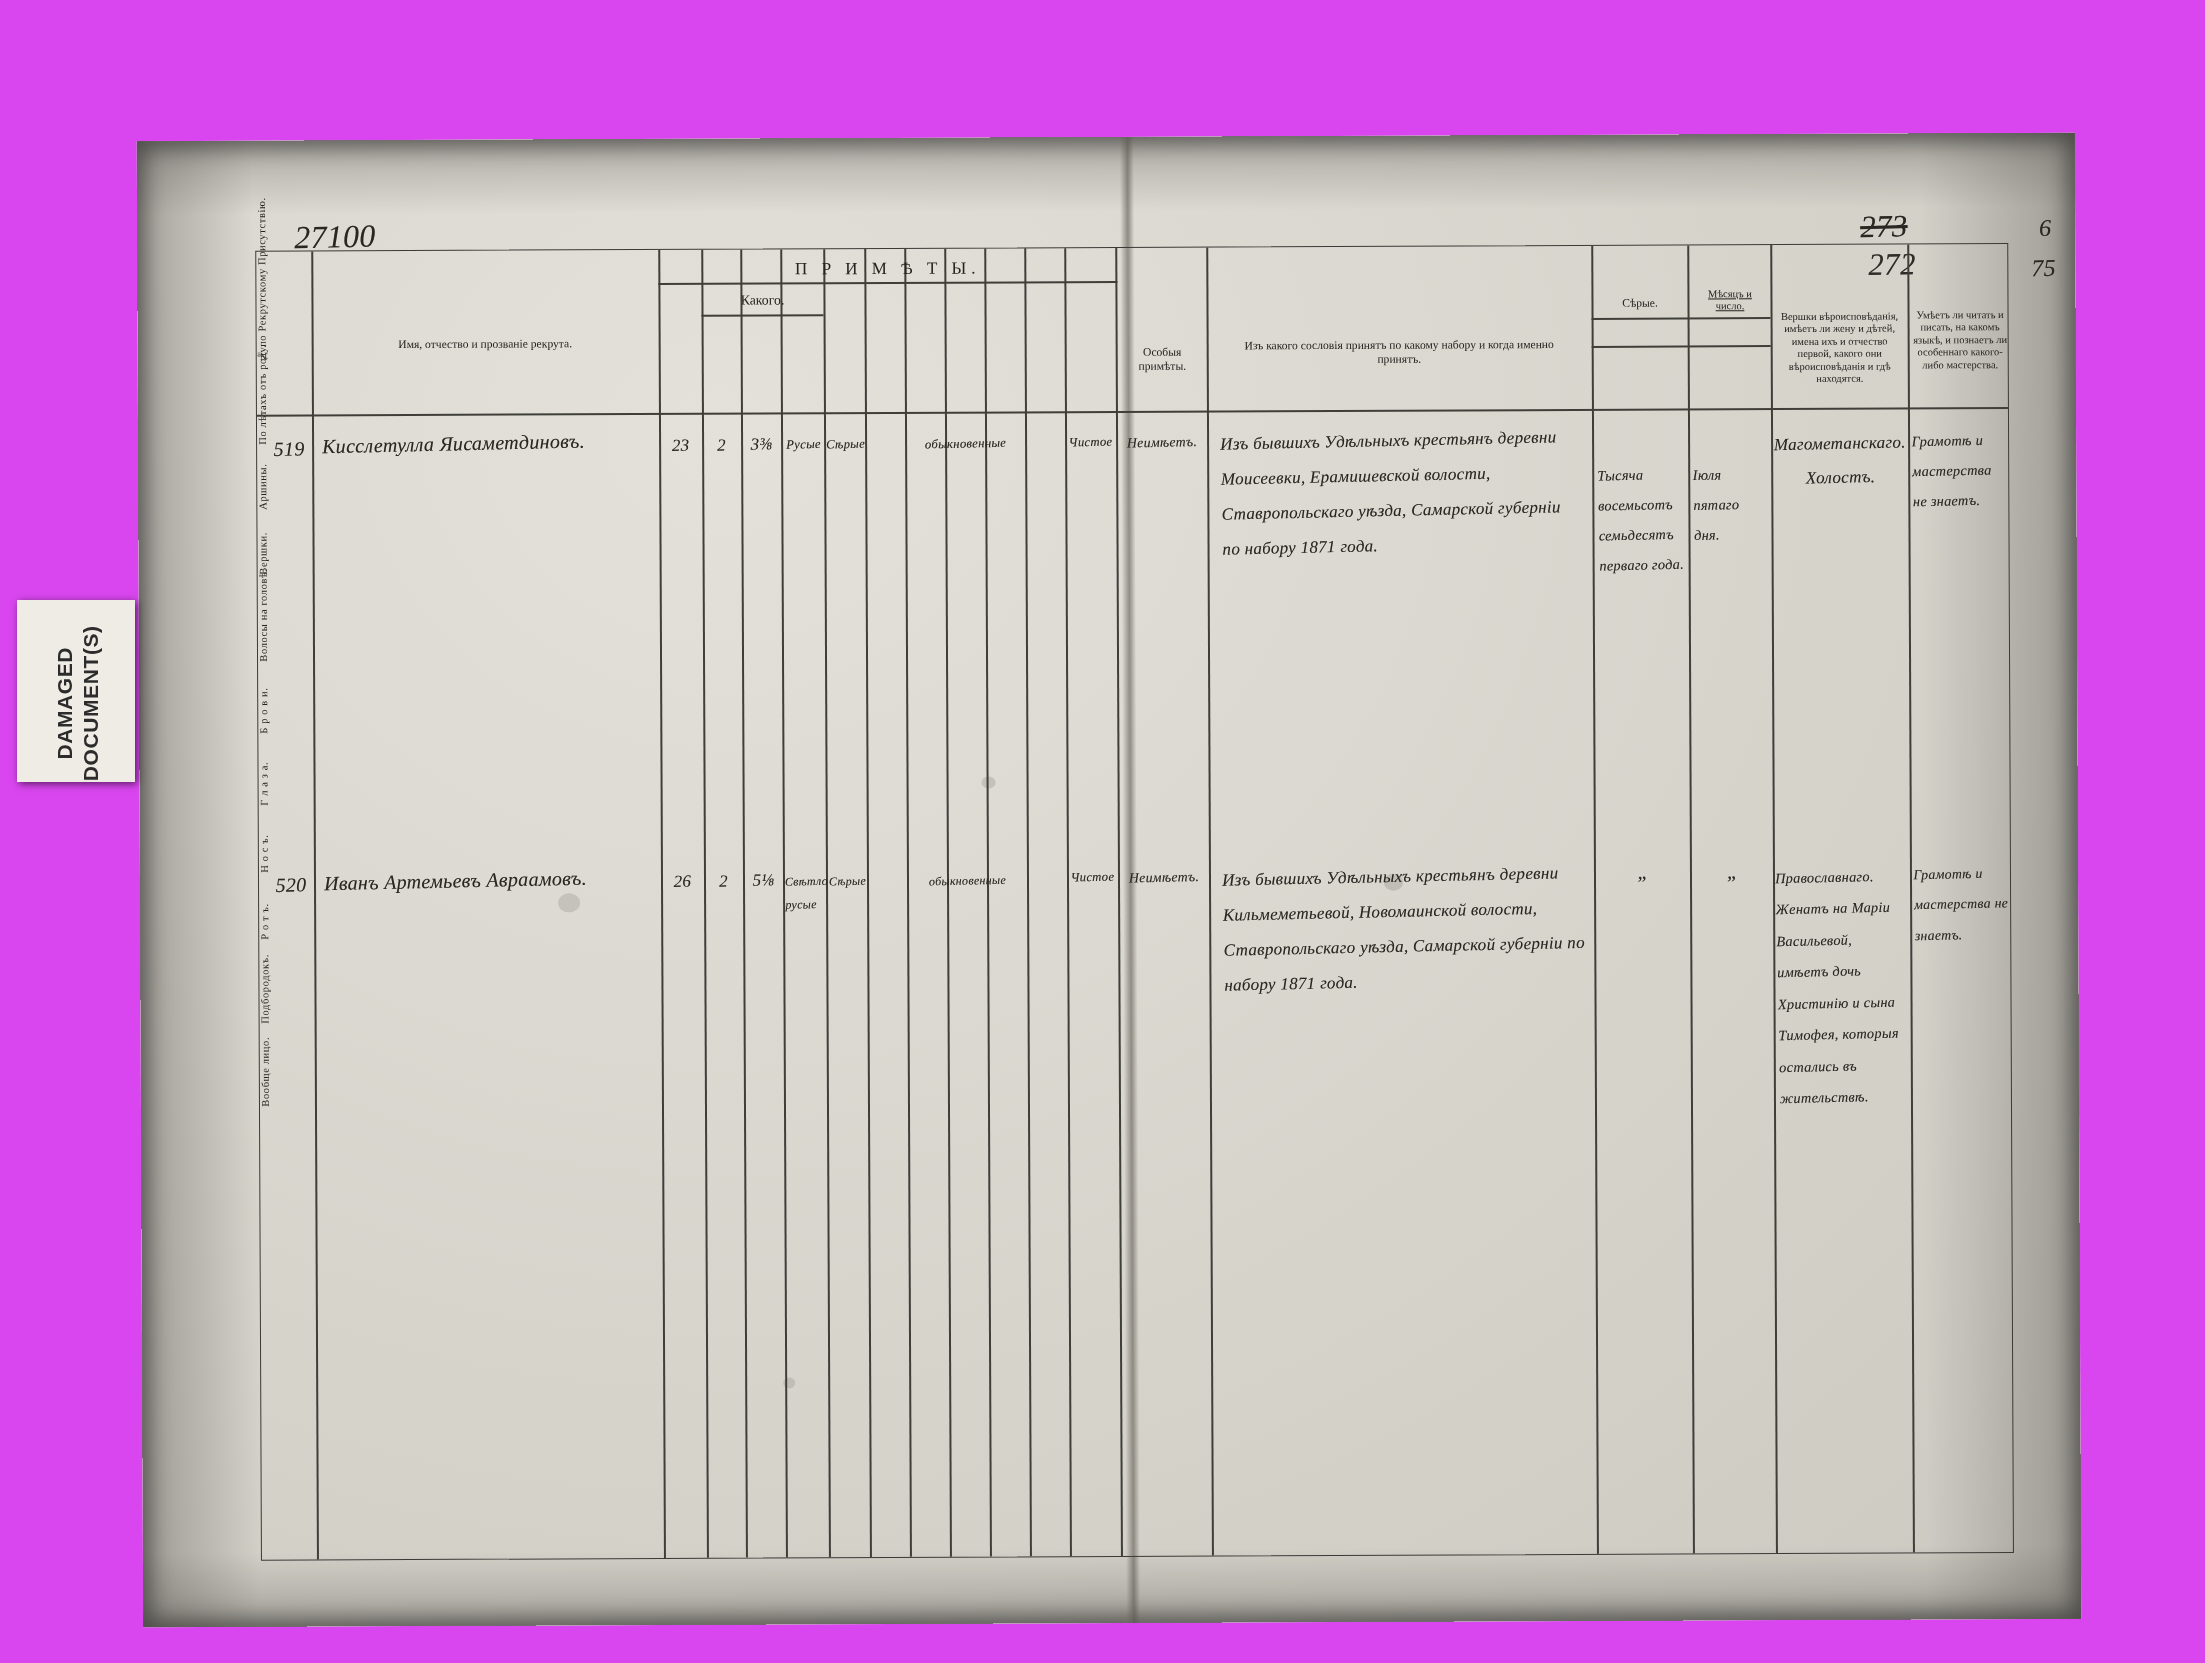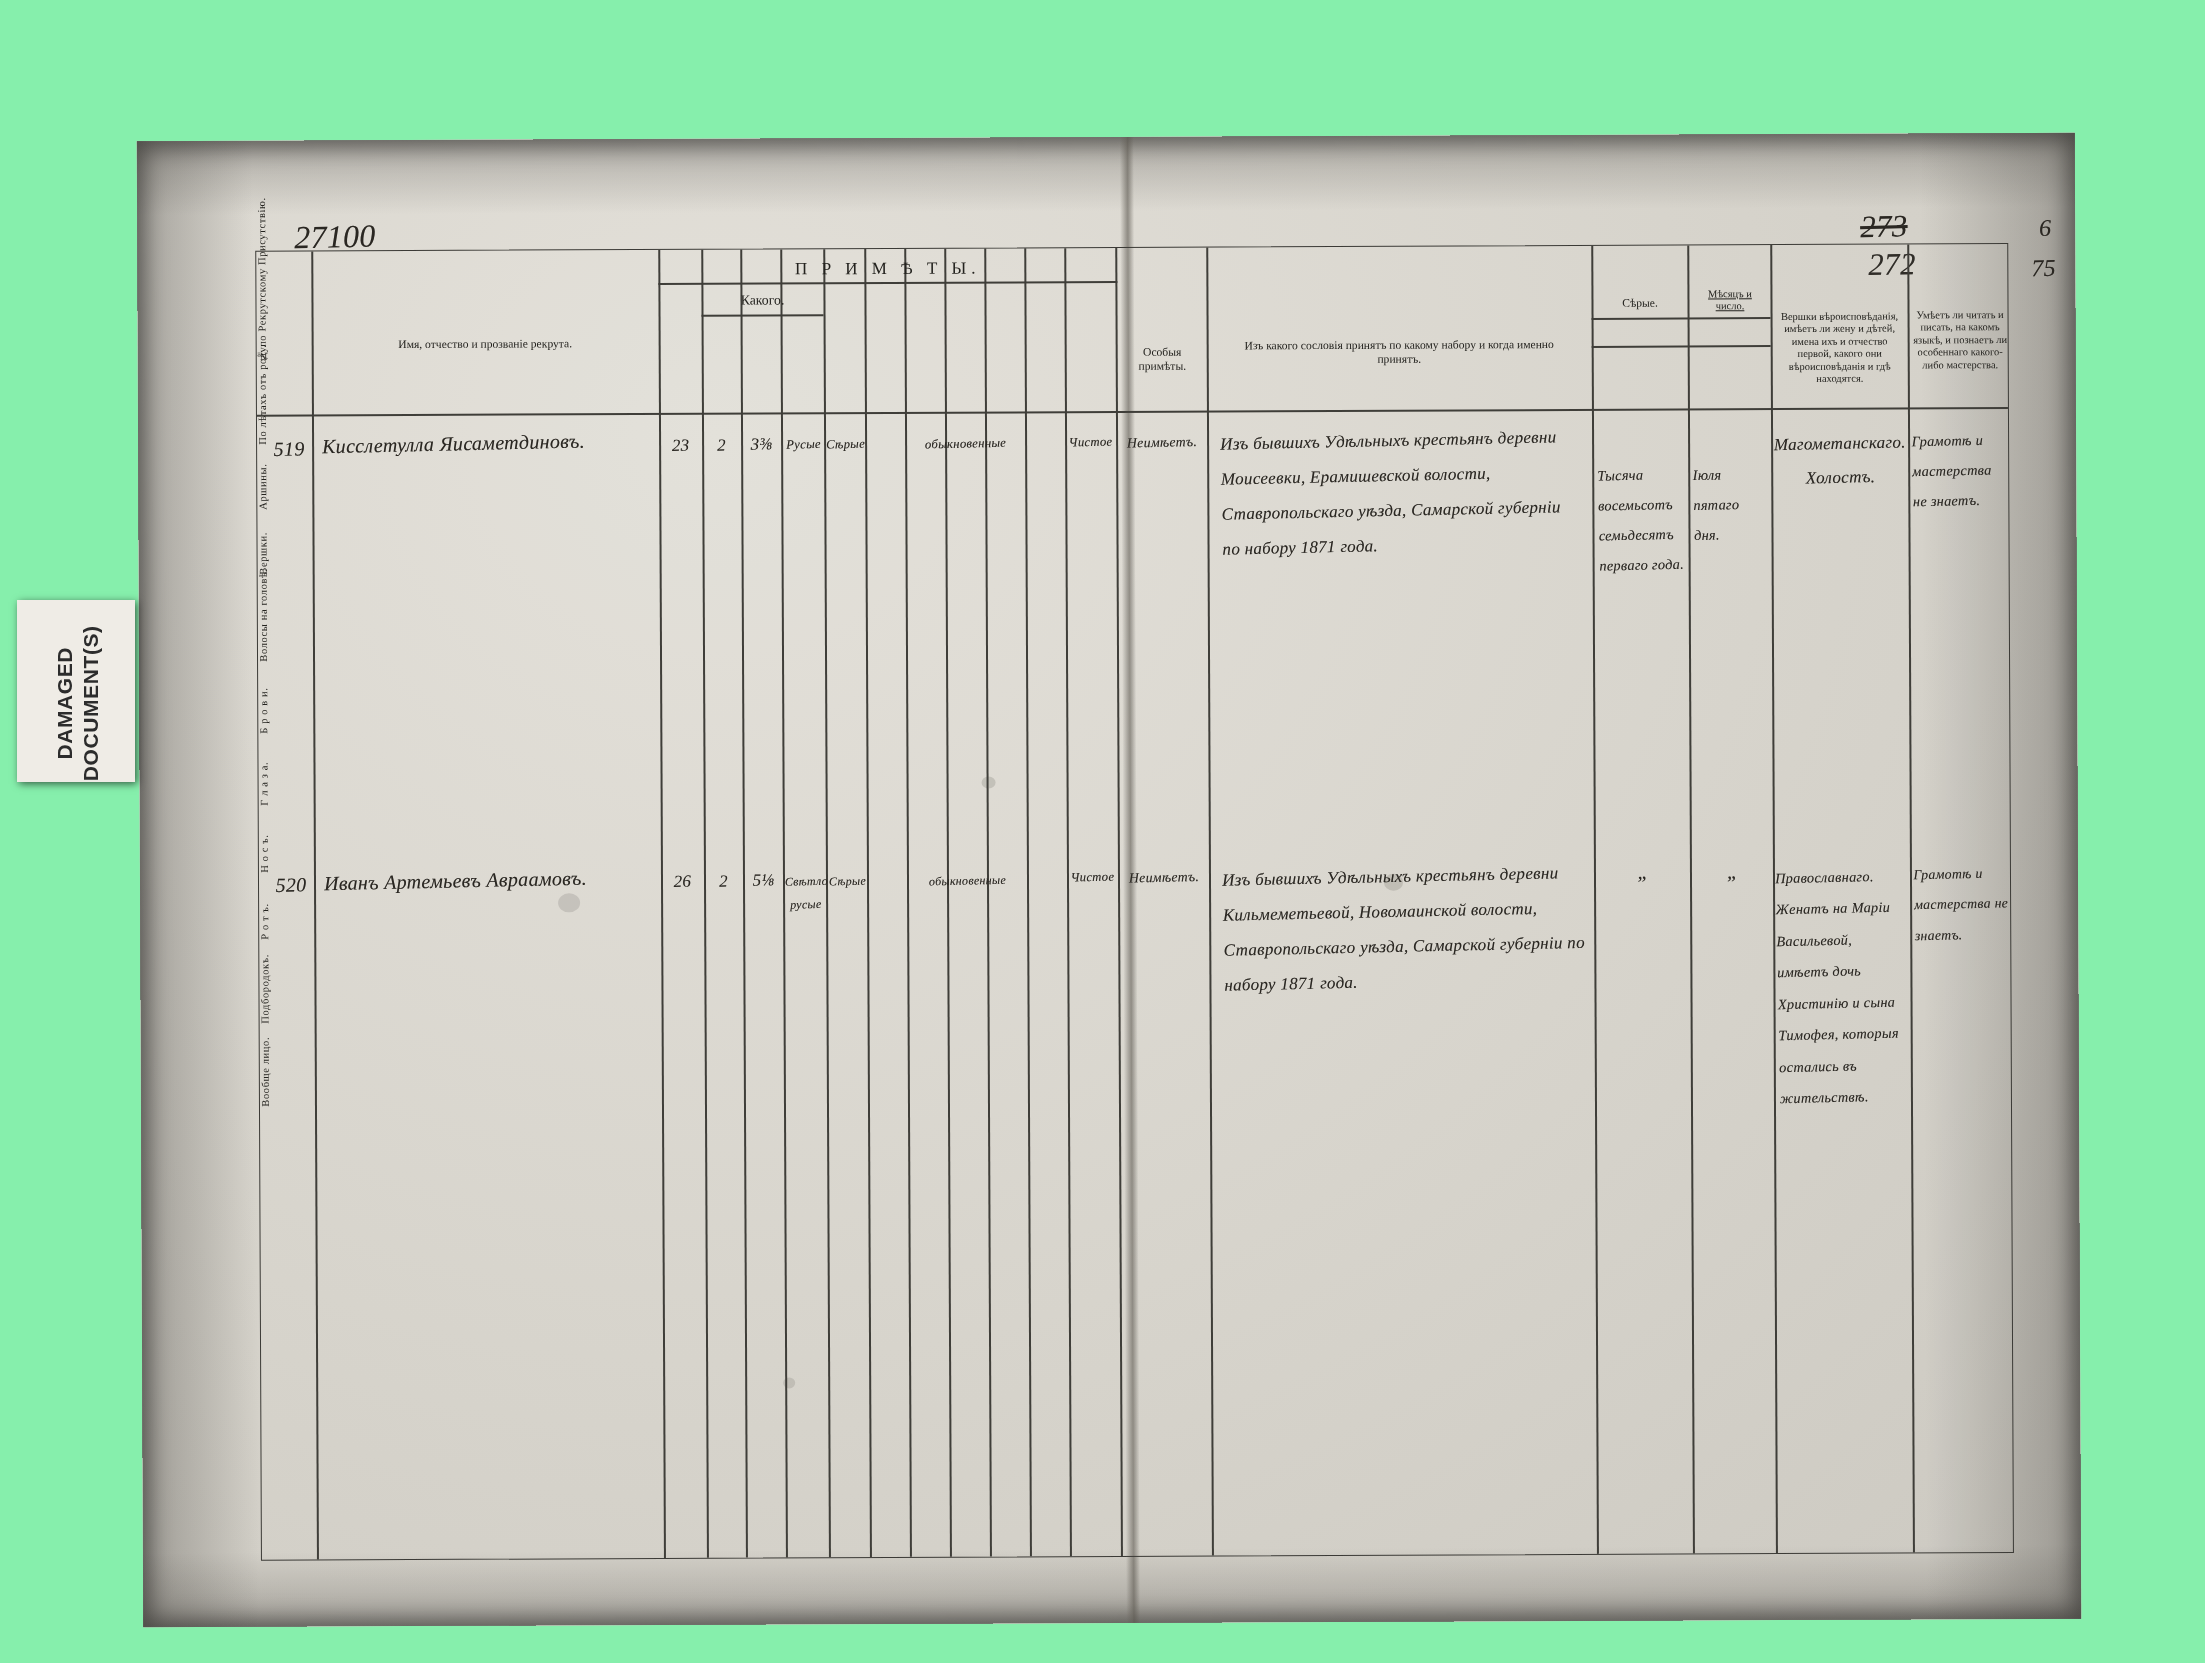--- a/index.html
+++ b/index.html
@@ -13,21 +13,21 @@
     overflow: hidden;
     font-family: "Liberation Serif", serif;
   }
 
   
   #photo {
     position: absolute;
     left: 0; top: 0;
     width: 2205px;
     height: 1664px;
-    background: #86efac;
+    background: #d946ef;
   }
 
   
   #sheet {
     position: absolute;
     left: 140px;
     top: 137px;
     width: 1938px;
     height: 1486px;
     background: #d9d6cf;
@@ -247,21 +247,21 @@
       <div class="ink s" style="left:1436px;top:214px;width:75px;line-height:2.1;font-size:14.3px;">Iюля пятаго дня.</div>
 
       <div class="ink m" style="left:1517px;top:182px;width:132px;line-height:2.0;text-align:center;">Магометанскаго. Холостъ.</div>
       <div class="ink s" style="left:1655px;top:181px;width:95px;line-height:2.1;font-size:14.3px;">Грамотѣ и мастерства не знаетъ.</div>
 
       <div class="ink l" style="left:6.6px;top:618px;width:50px;text-align:center;">520</div>
       <div class="ink l" style="left:65px;top:614px;width:336px;">Иванъ Артемьевъ Авраамовъ.</div>
       <div class="ink m" style="left:405px;top:619px;width:37px;text-align:center;">26</div>
       <div class="ink m" style="left:447px;top:619px;width:35px;text-align:center;">2</div>
       <div class="ink m" style="left:487px;top:618px;width:35px;text-align:center;">5⅛</div>
-      <div class="ink s" style="left:526px;top:621px;width:41px;text-align:center;font-size:12px;line-height:1.9;">Свѣтло русые</div>
+      <div class="ink s" style="left:526px;top:621px;width:41px;font-size:12px;line-height:1.9;">Свѣтло русые</div>
       <div class="ink s" style="left:569px;top:621px;width:39px;text-align:center;font-size:12px;line-height:1.9;">Сѣрые</div>
       <div class="ink s" style="left:611px;top:621px;width:195px;text-align:center;font-size:12px;line-height:1.9;">обыкновенные</div>
       <div class="ink s" style="left:810px;top:620px;width:47px;text-align:center;font-size:12.7px;">Чистое</div>
       <div class="ink s" style="left:863px;top:619px;width:84px;text-align:center;font-size:13.8px;">Неимѣетъ.</div>
 
       <div class="ink m" style="left:964px;top:613px;width:366px;line-height:2.05;">Изъ бывшихъ Удѣльныхъ крестьянъ деревни Кильмеметьевой, Новомаинской волости, Ставропольскаго уѣзда, Самарской губернiи по набору 1871 года.</div>
 
       <div class="ink l" style="left:1341px;top:611px;width:86px;text-align:center;">„</div>
       <div class="ink l" style="left:1436px;top:611px;width:75px;text-align:center;">„</div>
 

